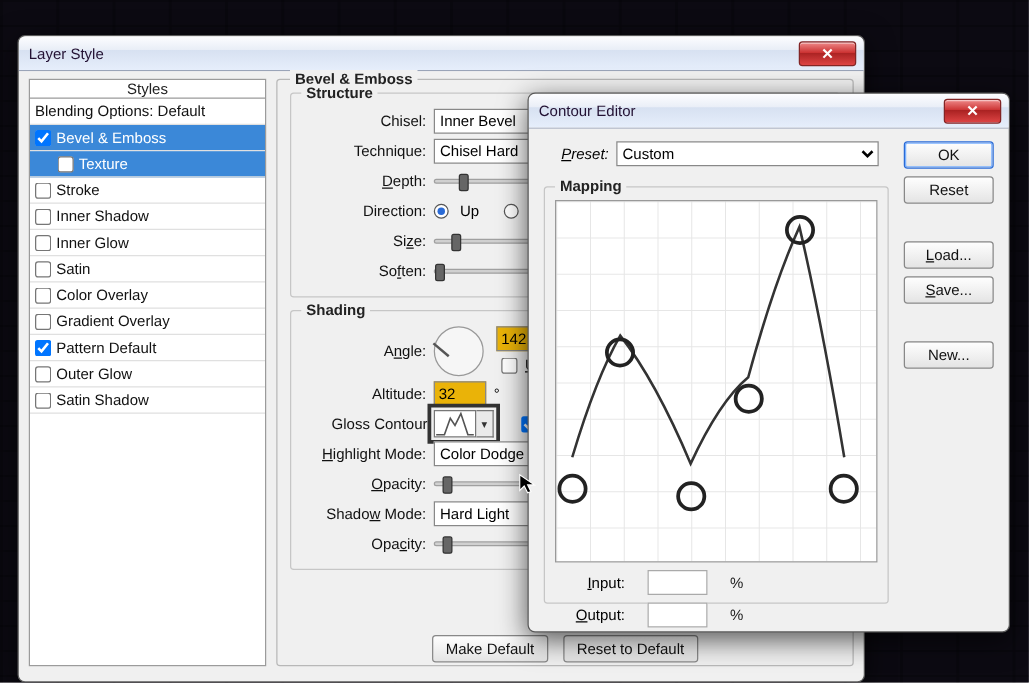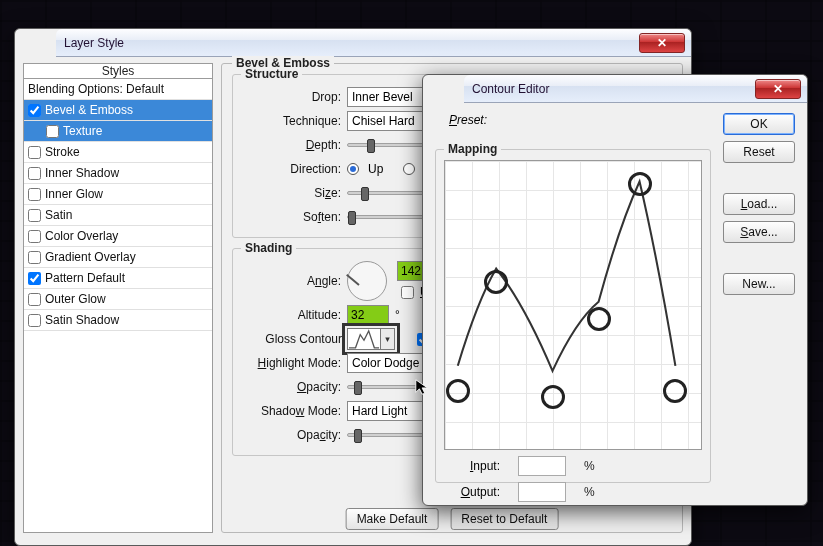--- a/index.html
+++ b/index.html
@@ -41,21 +41,20 @@
     border-radius: 6px;
     box-shadow: 0 6px 22px rgba(0,0,0,.65);
   }
   .titlebar {
     height: 28px;
     border-radius: 6px 6px 0 0;
     background: linear-gradient(#fdfdff, #e9eef7 40%, #d7e1f1 41%, #e6eefb);
     border-bottom: 1px solid #9aa4b8;
     display:flex; align-items:center;
     padding: 0 6px;
-    margin-left: 41px;
   }
   .titlebar .title {
     font-size: 12px;
     color: #213;
     padding-left: 2px;
   }
   .titlebar .spacer { flex:1; }
   .close-btn {
     width: 46px; height: 20px;
     border-radius: 3px;
@@ -125,21 +124,21 @@
   }
   .slider {
     flex:1; height:4px; background:#d0d0d0; border:1px solid #a0a0a0;
     position:relative; border-radius:2px;
   }
   .slider .thumb {
     position:absolute; top:-5px; width:8px;height:14px; background:#666;
     border:1px solid #333; border-radius:2px;
   }
   .numbox {
-    width:42px; height:20px; border:1px solid #888; background:#84cc16; padding:0 3px;
+    width:42px; height:20px; border:1px solid #888; background:#eab308; padding:0 3px;
     display:flex; align-items:center;
   }
   .radio-dot{
     width:12px;height:12px;border:1px solid #555;border-radius:50%;
     display:inline-flex;align-items:center;justify-content:center;margin-right:3px;
     background:#fff;
   }
   .radio-dot.checked::after{content:"";width:6px;height:6px;background:#2b6bd6;border-radius:50%;}
 
   .angle-dial{
@@ -280,21 +279,21 @@
         </div>
     </div>
 
     <div class="right-area">
       <div class="groupbox" style="height:100%;">
         <span class="legend">Bevel &amp; Emboss</span>
 
         <div class="inner-group">
           <span class="legend">Structure</span>
           <div class="row">
-            <span class="lbl"><span>Drop:</span></span>
+            <span class="lbl"><span>Chisel:</span></span>
             <select class="combo" style="width:120px"><option>Inner Bevel</option></select>
           </div>
           <div class="row">
             <span class="lbl"><span>Technique:</span></span>
             <select class="combo" style="width:100px"><option>Chisel Hard</option></select>
           </div>
           <div class="row">
             <span class="lbl"><u>D</u>epth:</span>
             <div class="slider">
                 <div class="thumb" style="left:6%"></div>
@@ -398,20 +397,21 @@
 
 <div class="window" id="w2">
   <div class="titlebar">
     <span class="title">Contour Editor</span>
     <span class="spacer"></span>
     <span class="close-btn">✕</span>
   </div>
   <div class="body">
     <div class="preset-row">
       <span class="lbl"><u>P</u>reset:</span>
+      <select class="combo" style="width:210px"><option>Custom</option></select>
     </div>
 
     <div class="btn-col">
       <span class="btn default">OK</span>
       <span class="btn">Reset</span>
       <div style="height:18px"></div>
       <span class="btn"><u>L</u>oad...</span>
       <span class="btn"><u>S</u>ave...</span>
       <div style="height:18px"></div>
       <span class="btn">New...</span>

